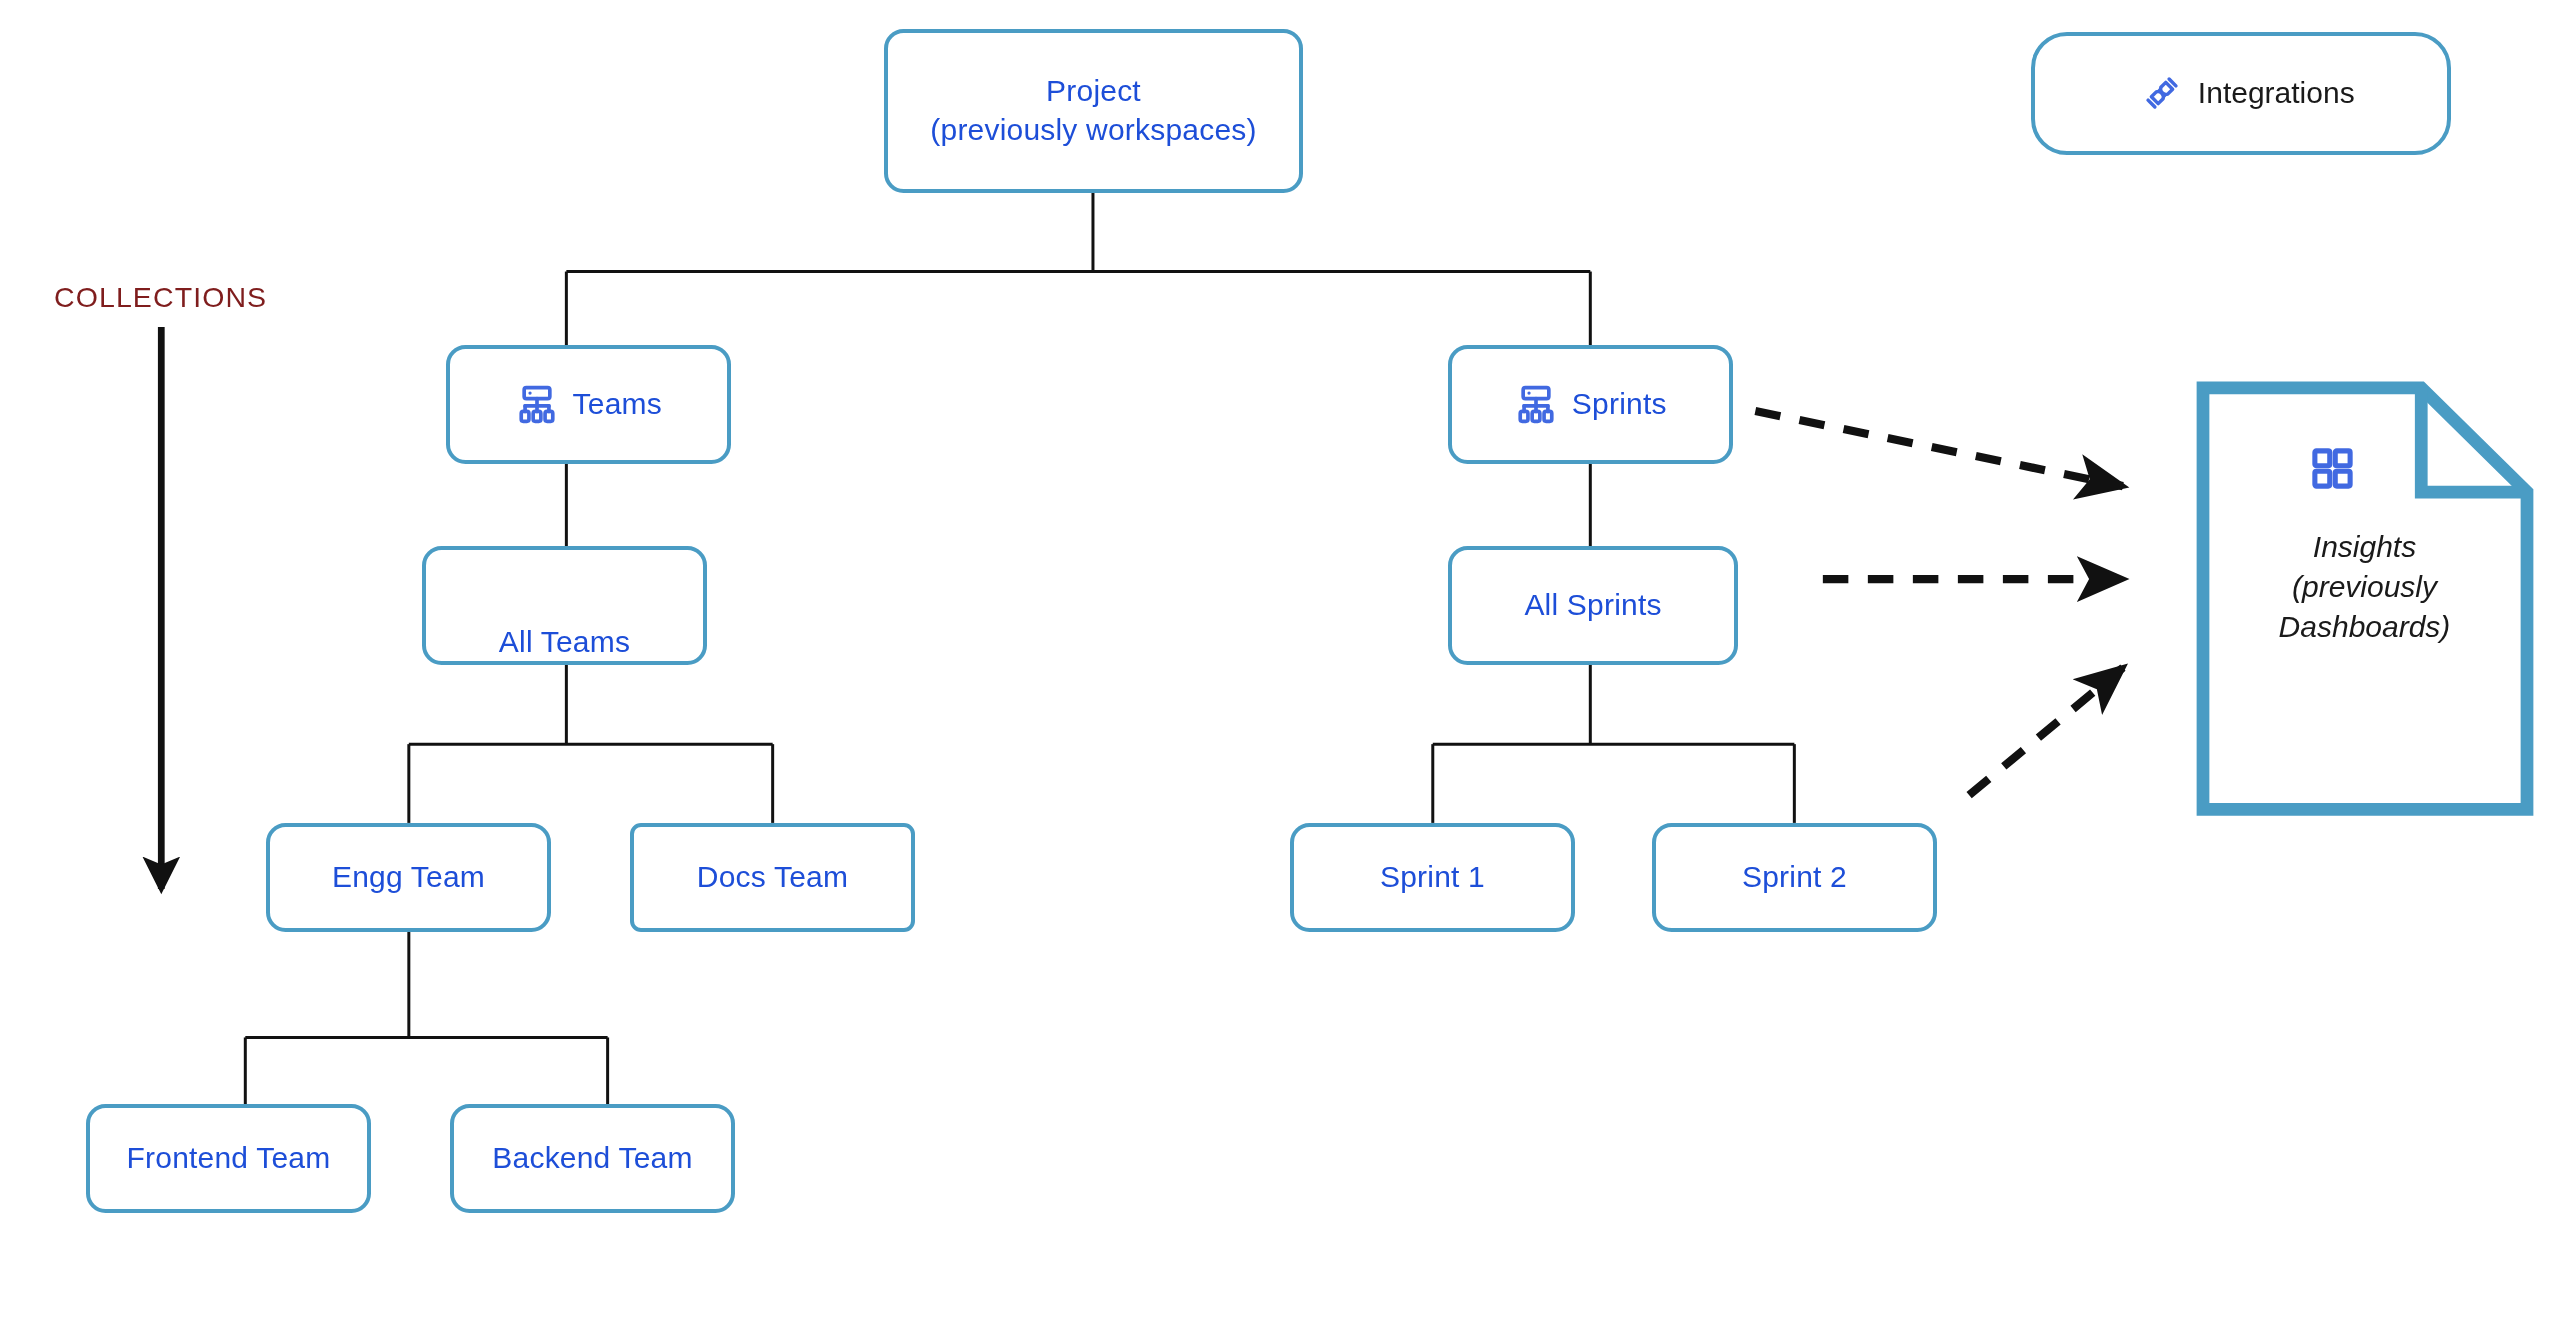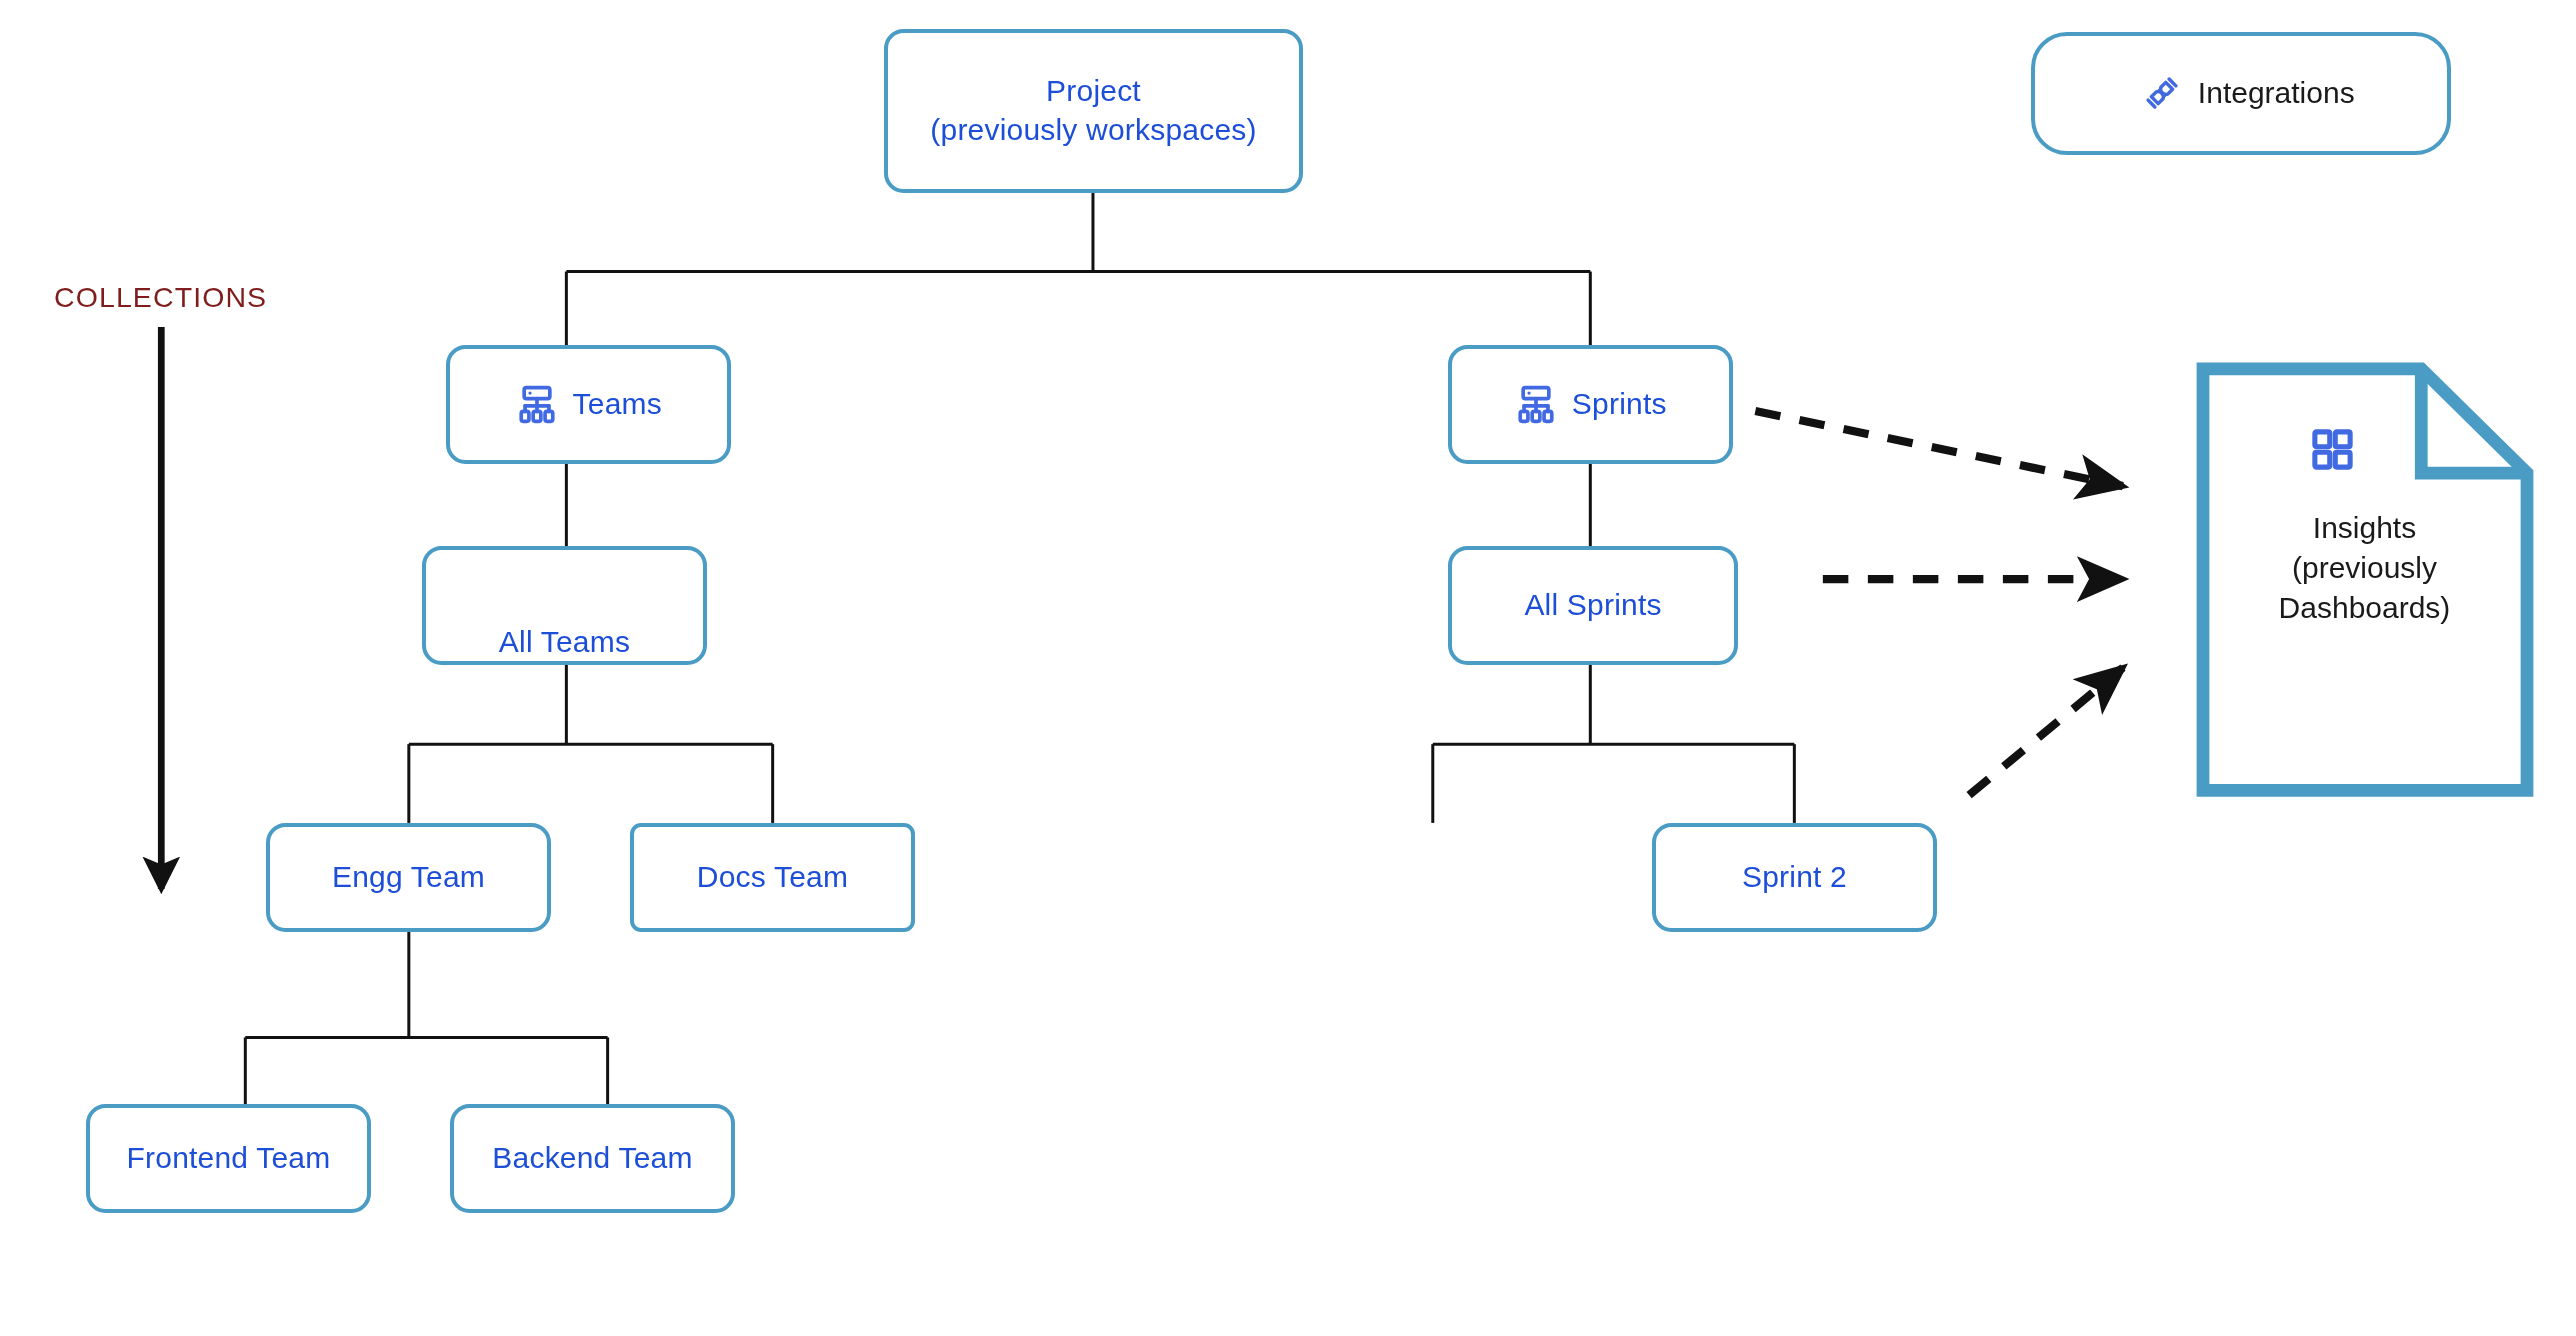--- a/index.html
+++ b/index.html
@@ -212,39 +212,42 @@
         <rect x="16.4" y="15.5" width="4.2" height="5.4" rx="1.1"></rect>
       </svg>
     </span>
     <span class="node-label">Sprints</span>
   </div>
 
   <div class="node" style="left:1448px; top:546px; width:290px; height:119px;align-items:center;">
     <span class="node-label">All Sprints</span>
   </div>
 
+  <div class="node" style="left:1290px; top:823px; width:285px; height:109px;">
+    <span class="node-label">Sprint 1</span>
+  </div>
 
   <div class="node" style="left:1652px; top:823px; width:285px; height:109px;">
     <span class="node-label">Sprint 2</span>
   </div>
 
   <div class="pill" style="left:2031px; top:31.5px; width:420px; height:123px;">
     <span class="icon">
       <svg class="icon-svg" width="38" height="38" viewBox="0 0 24 24" fill="none" stroke="#4169e1" stroke-width="2.2" stroke-linecap="round" stroke-linejoin="round">
         <path d="M16.5 3.2 L20.8 7.5"></path>
         <path d="M3.2 16.5 L7.5 20.8"></path>
         <path d="M14.4 5.3 L18.7 9.6 L15.6 12.7 A3.4 3.4 0 0 1 11.3 8.4 Z"></path>
         <path d="M5.3 14.4 L9.6 18.7 L12.7 15.6 A3.4 3.4 0 0 0 8.4 11.3 Z"></path>
         <path d="M10.4 10.4 L13.6 13.6"></path>
       </svg>
     </span>
     <span>Integrations</span>
   </div>
 
-  <div class="doc-shape" style="left:2196px; top:362px;">
+  <div class="doc-shape" style="left:2196px; top:381px;font-style:italic;">
     <svg class="icon-svg" width="338" height="435" viewBox="0 0 450 580">
       <path d="M9 9 L300 9 L441 148 L441 571 L9 571 Z" fill="#ffffff" stroke="#4a9cc4" stroke-width="17" stroke-linejoin="miter"></path>
       <path d="M300 9 L300 148 L441 148" fill="none" stroke="#4a9cc4" stroke-width="17" stroke-linejoin="miter"></path>
     </svg>
     <span class="doc-icon" style="left:113px; top:64px;">
       <svg class="icon-svg" width="47" height="47" viewBox="0 0 24 24" fill="none" stroke="#4169e1" stroke-width="2.6">
         <rect x="3" y="3" width="7.6" height="7.6" rx="0.8"></rect>
         <rect x="13.4" y="3" width="7.6" height="7.6" rx="0.8"></rect>
         <rect x="3" y="13.4" width="7.6" height="7.6" rx="0.8"></rect>
         <rect x="13.4" y="13.4" width="7.6" height="7.6" rx="0.8"></rect>

